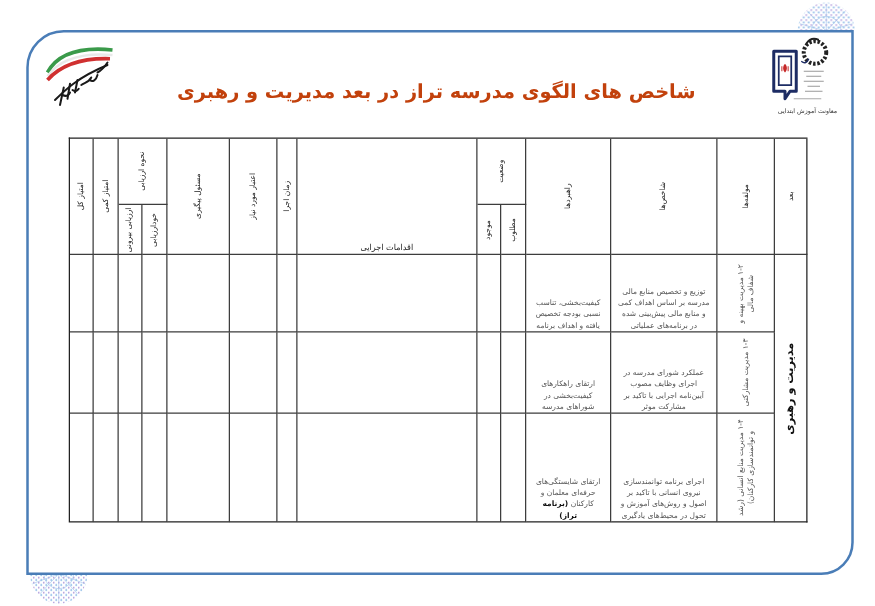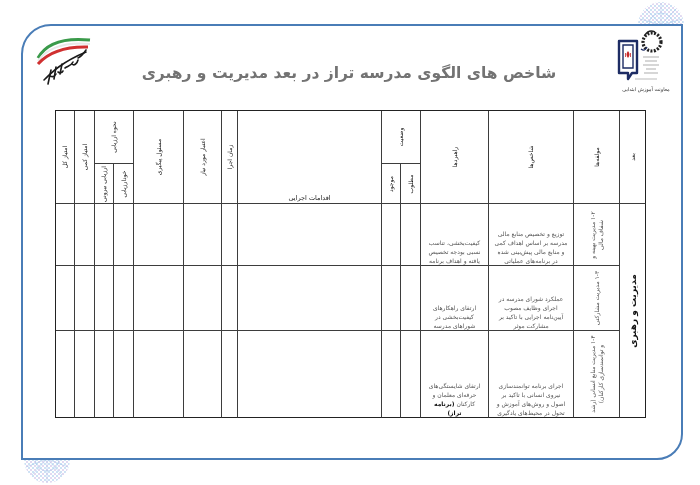--- a/index.html
+++ b/index.html
@@ -7,21 +7,21 @@
     width:700px; height:485px; position:relative; overflow:hidden;
     background:#ffffff; font-family:"DejaVu Sans", sans-serif; color:#222;
   }
   .frame {
     position:absolute; left:21px; top:24px; width:658px; height:432px;
     border:2px solid #4a7db7; border-top-left-radius:30px; border-bottom-right-radius:26px;
   }
   .deco { position:absolute; }
   .title {
     position:absolute; top:64px; left:0; width:698px; text-align:center;
-    direction:rtl; font-weight:bold; font-size:15.5px; color:#737373;
+    direction:rtl; font-weight:bold; font-size:15.5px; color:#c2410c;
   }
   .logo { position:absolute; }
   .logo-caption {
     position:absolute; left:617px; top:86px; width:58px; text-align:center;
     direction:rtl; font-size:5px; color:#333;
   }
   .grid {
     position:absolute; left:55px; top:110px; display:grid;
     grid-template-columns:19px 20px 19px 20px 50px 38px 16px 144px 19px 20px 68px 85px 46px 26px;
     grid-template-rows:53px 40px 62px 65px 87px;

